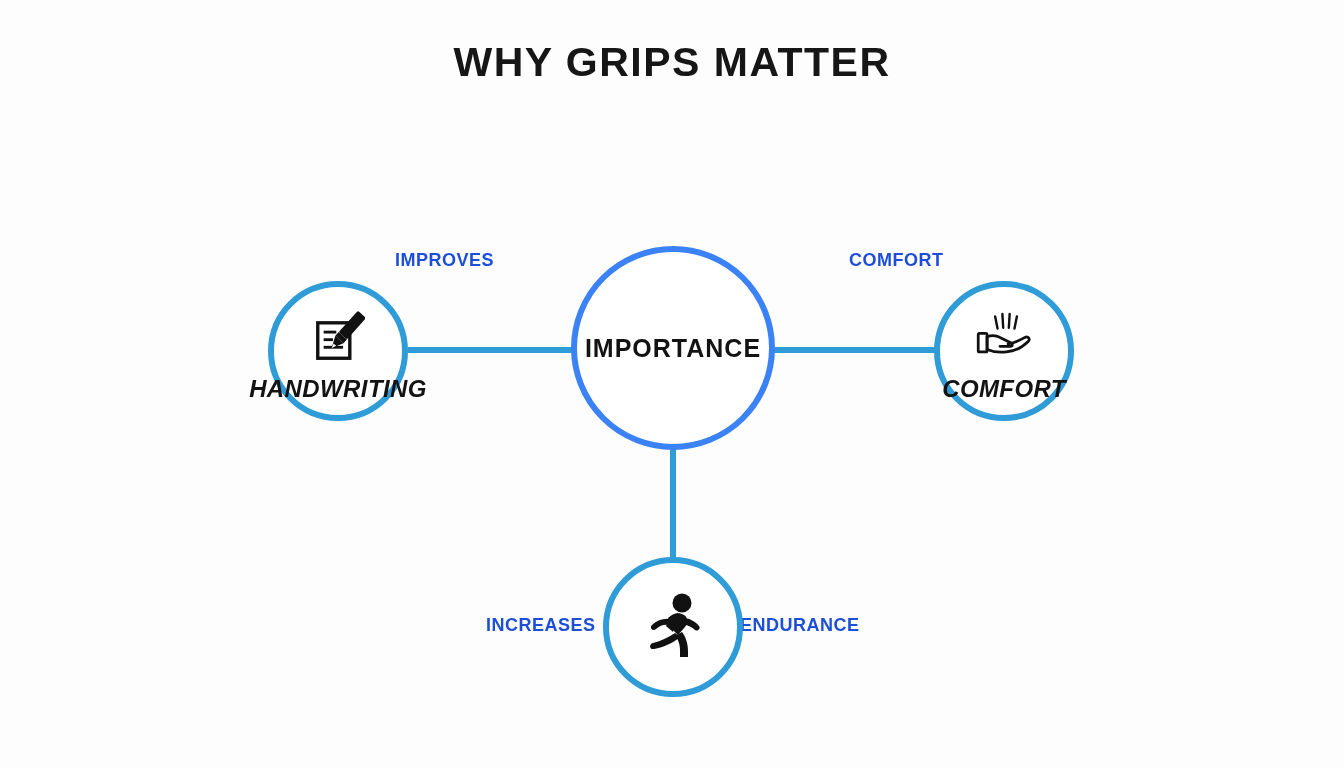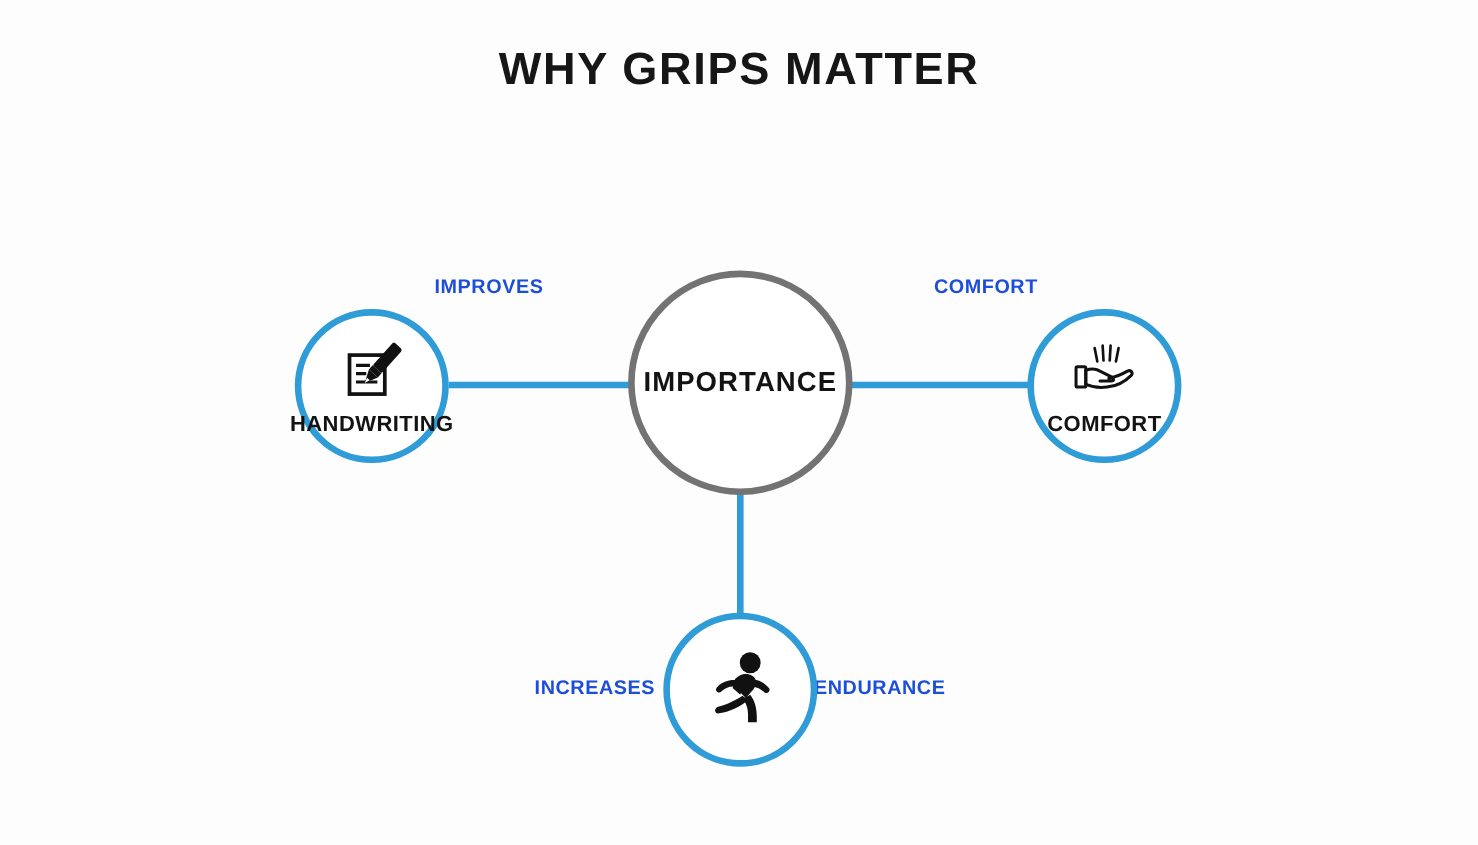--- a/index.html
+++ b/index.html
@@ -57,21 +57,21 @@
     flex-direction: column;
     align-items: center;
     justify-content: center;
   }
 
   .node-center {
     left: 571px;
     top: 246px;
     width: 204px;
     height: 204px;
-    border: 6px solid #737373;
+    border: 6px solid #3b82f6;
     z-index: 4;
   }
 
   .node-left {
     left: 268px;
     top: 281px;
     width: 140px;
     height: 140px;
     border: 6px solid #2f9bd7;
     z-index: 4;
@@ -107,24 +107,25 @@
 
   .center-label {
     font-size: 25px;
     letter-spacing: 1px;
     left: 50%;
     top: 50%;
     transform: translate(-50%, -50%);
   }
 
   .leaf-label {
-    font-size: 20px;
+    font-size: 24px;
     left: 50%;
     transform: translateX(-50%);
     top: 88px;
+    font-style: italic;
   }
 
   .node-icon {
     position: absolute;
     left: 50%;
     transform: translateX(-50%);
     top: 24px;
     z-index: 5;
   }
 

